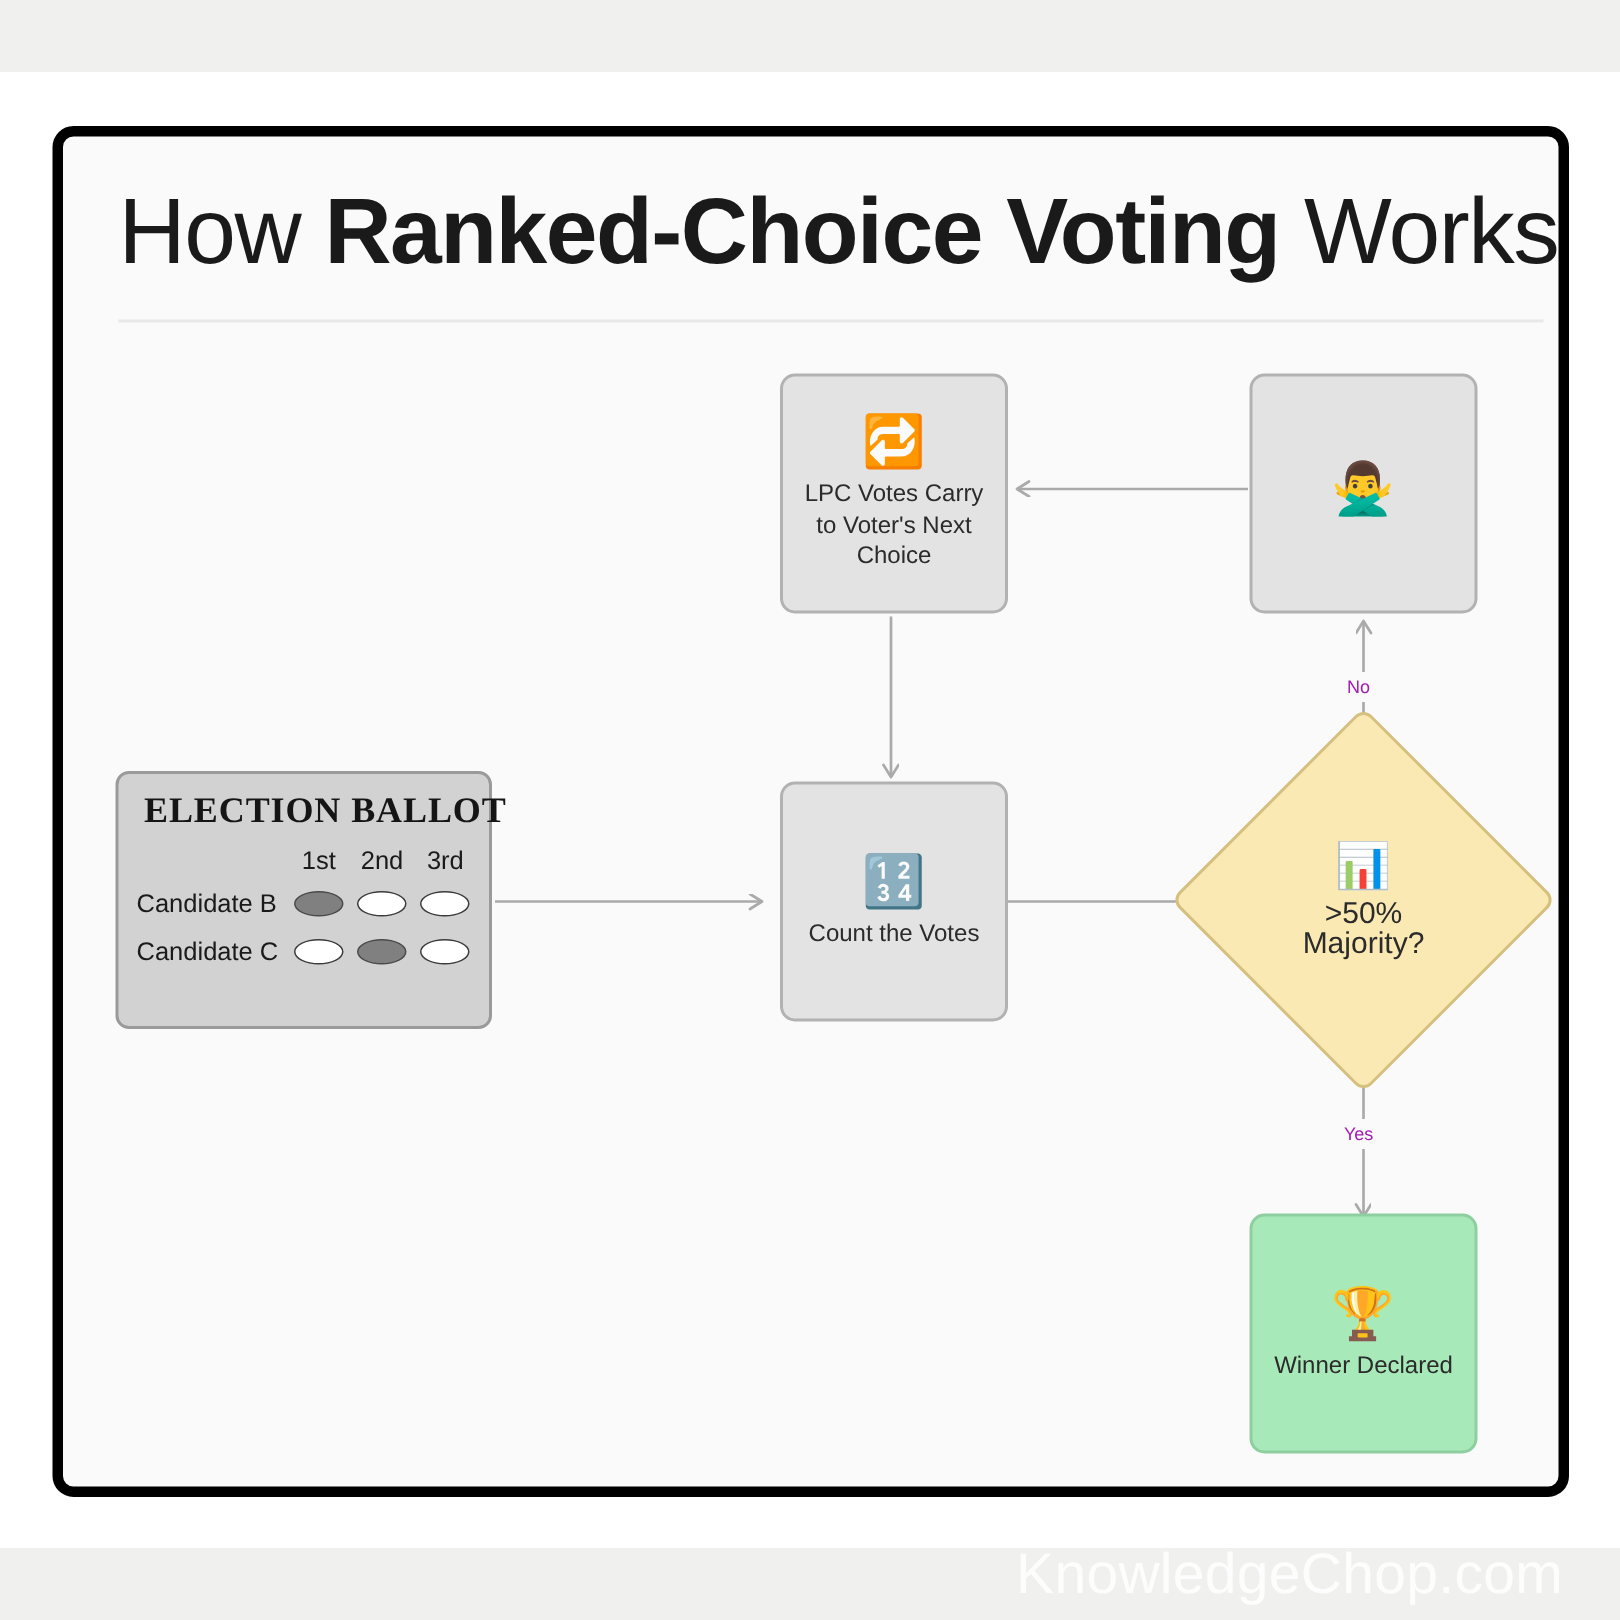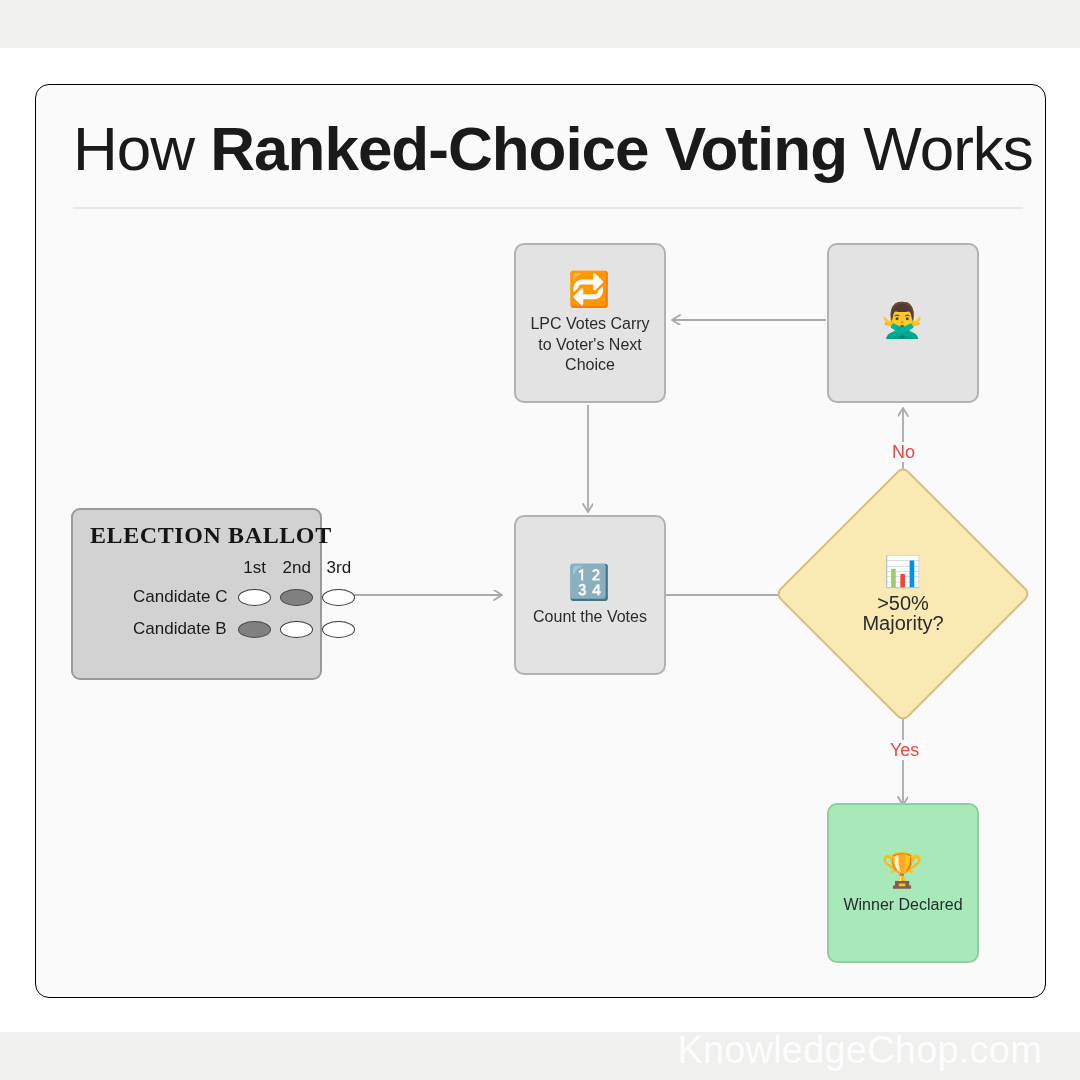--- a/index.html
+++ b/index.html
@@ -44,21 +44,21 @@
     line-height: 48px;
   }
 
   .card {
     position: absolute;
     left: 35px;
     top: 84px;
     width: 1011px;
     height: 914px;
     background: #fafafa;
-    border: 1px solid #000000;
+    border: 7px solid #000000;
     border-radius: 14px;
     box-sizing: border-box;
   }
 
   .title {
     position: absolute;
     left: 37px;
     top: 28px;
     width: 950px;
     font-size: 62px;
@@ -151,23 +151,23 @@
     margin-bottom: 4px;
   }
   .decision-content .label {
     font-size: 20px;
     line-height: 20.5px;
     color: #2b2b2b;
   }
 
   .edge-label {
     position: absolute;
-    font-size: 18px;
+    font-size: 12px;
     line-height: 18px;
-    color: #ef4444;
+    color: #a21caf;
     background: #fafafa;
     padding: 1px 5px;
     text-align: center;
   }
 
   
   .ballot {
     position: absolute;
     left: 35px;
     top: 423px;
@@ -191,21 +191,20 @@
   }
   .ballot-grid {
     position: absolute;
     left: 12px;
     top: 48px;
     width: 227px;
   }
   .ballot-grid table {
     border-collapse: collapse;
     width: 227px;
-    margin-left: 48px;
   }
   .ballot-grid th {
     font-size: 17px;
     font-weight: 400;
     color: #1a1a1a;
     padding: 0 0 3px 0;
     text-align: center;
     width: 42px;
     font-family: "Liberation Sans", sans-serif;
   }
@@ -276,31 +275,31 @@
             <thead>
               <tr>
                 <th class="name-col"></th>
                 <th>1st</th>
                 <th>2nd</th>
                 <th>3rd</th>
               </tr>
             </thead>
             <tbody>
               <tr>
+                <td class="cand">Candidate B</td>
+                <td><span class="oval filled"></span></td>
+                <td><span class="oval"></span></td>
+                <td><span class="oval"></span></td>
+              </tr>
+              <tr>
                 <td class="cand">Candidate C</td>
                 <td><span class="oval"></span></td>
                 <td><span class="oval filled"></span></td>
                 <td><span class="oval"></span></td>
               </tr>
-              <tr>
-                <td class="cand">Candidate B</td>
-                <td><span class="oval filled"></span></td>
-                <td><span class="oval"></span></td>
-                <td><span class="oval"></span></td>
-              </tr>
             </tbody>
           </table>
         </div>
       </div>
 
       <div class="node proc" style="left:478px; top:158px; width:152px; height:160px;">
         <div class="emoji">🔁</div>
         <div class="label">LPC Votes Carry to Voter's Next Choice</div>
       </div>
 

